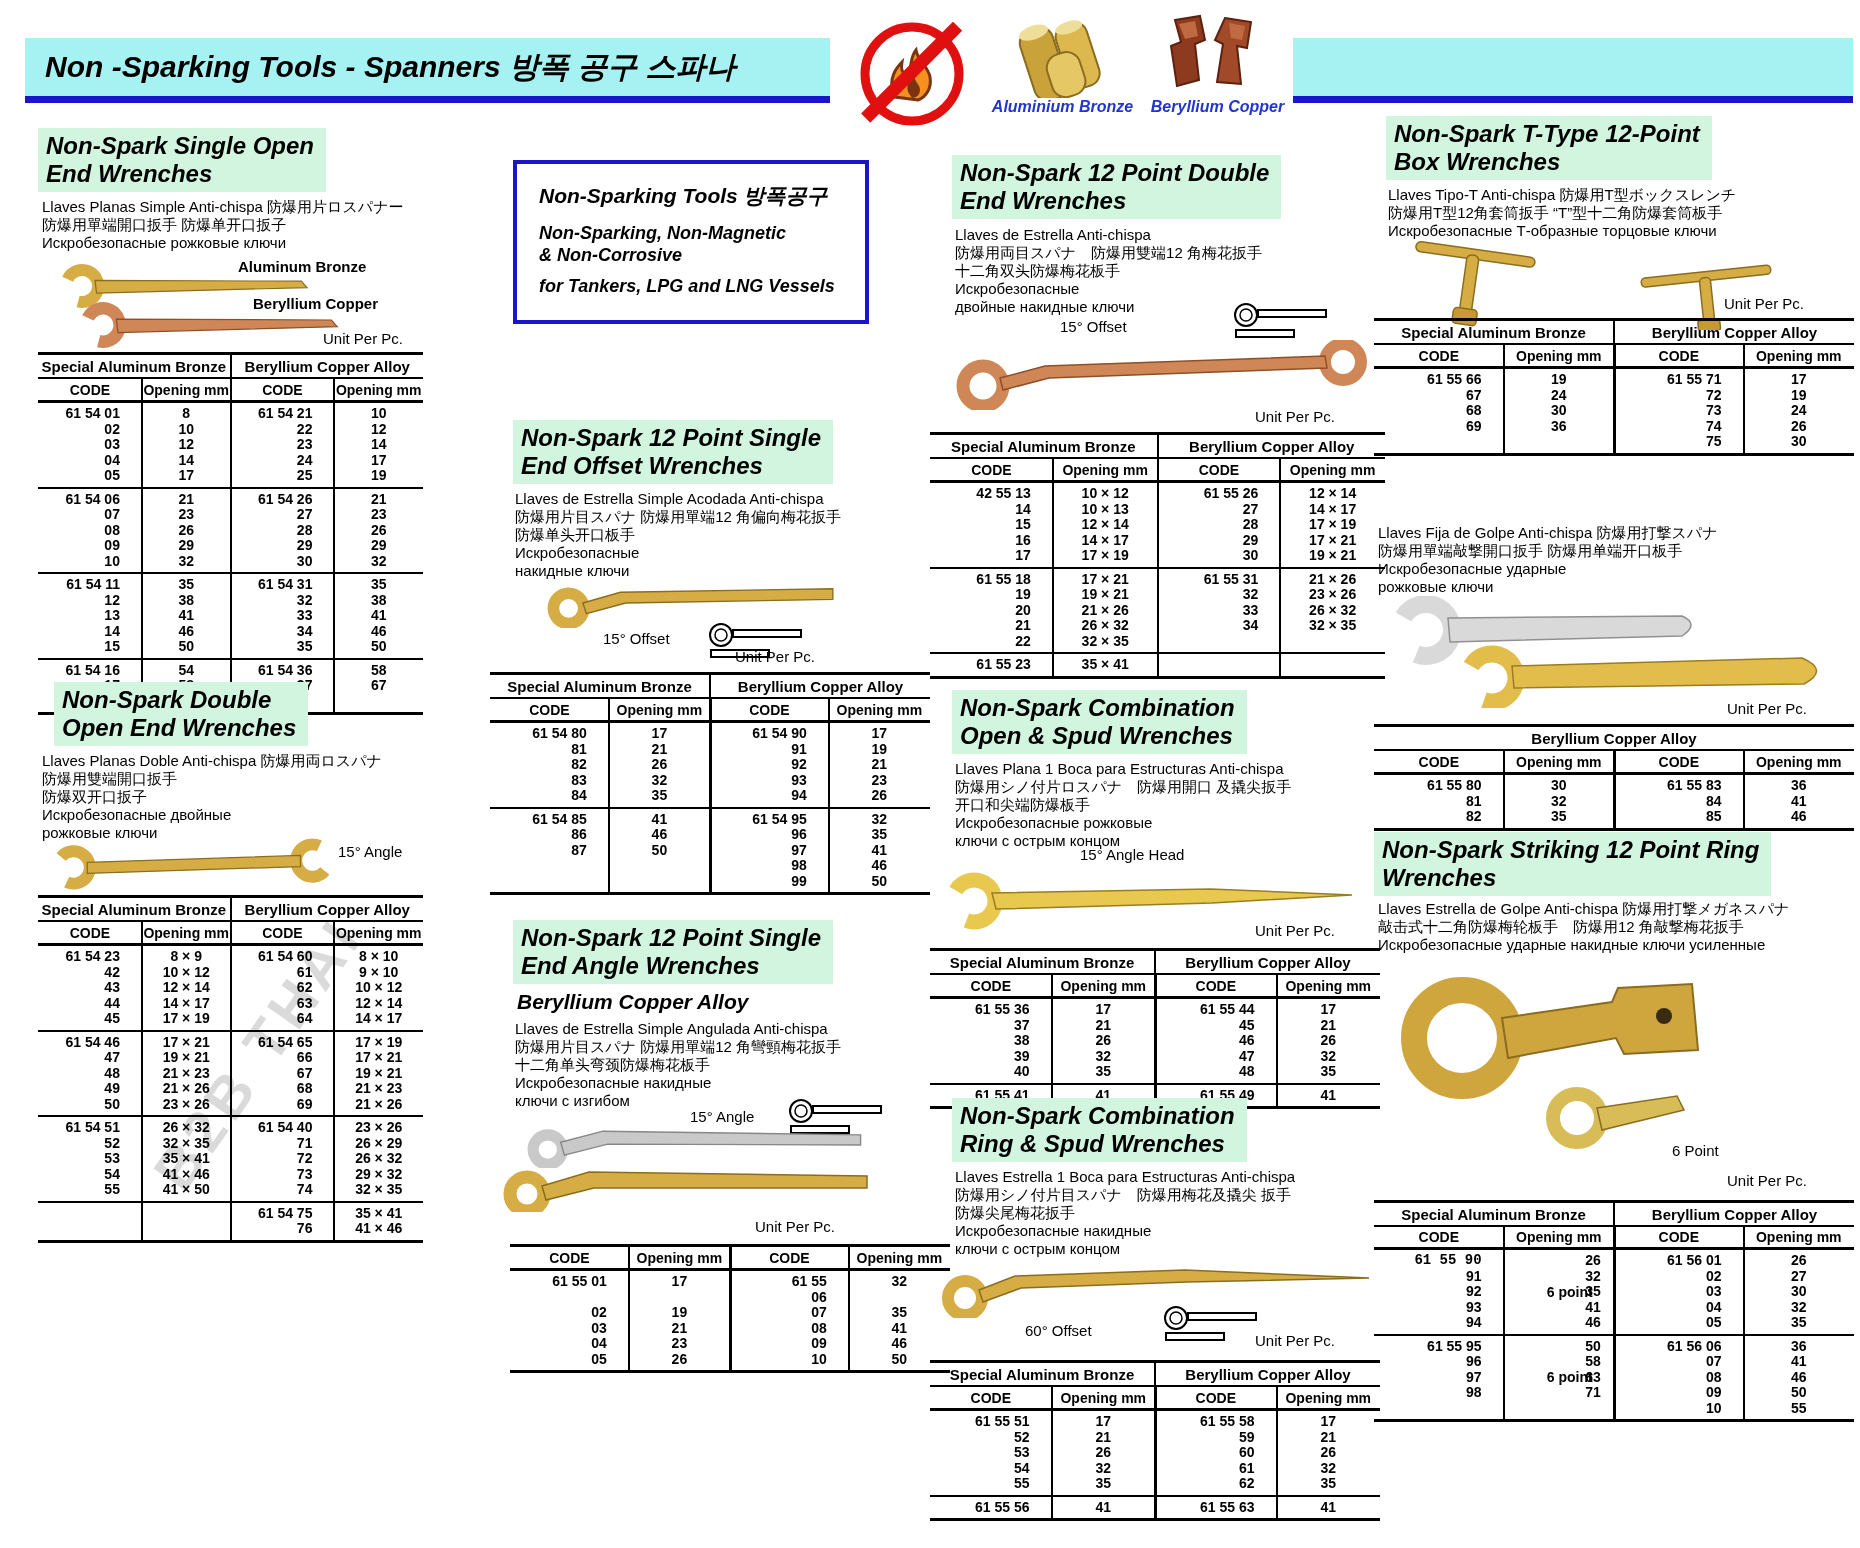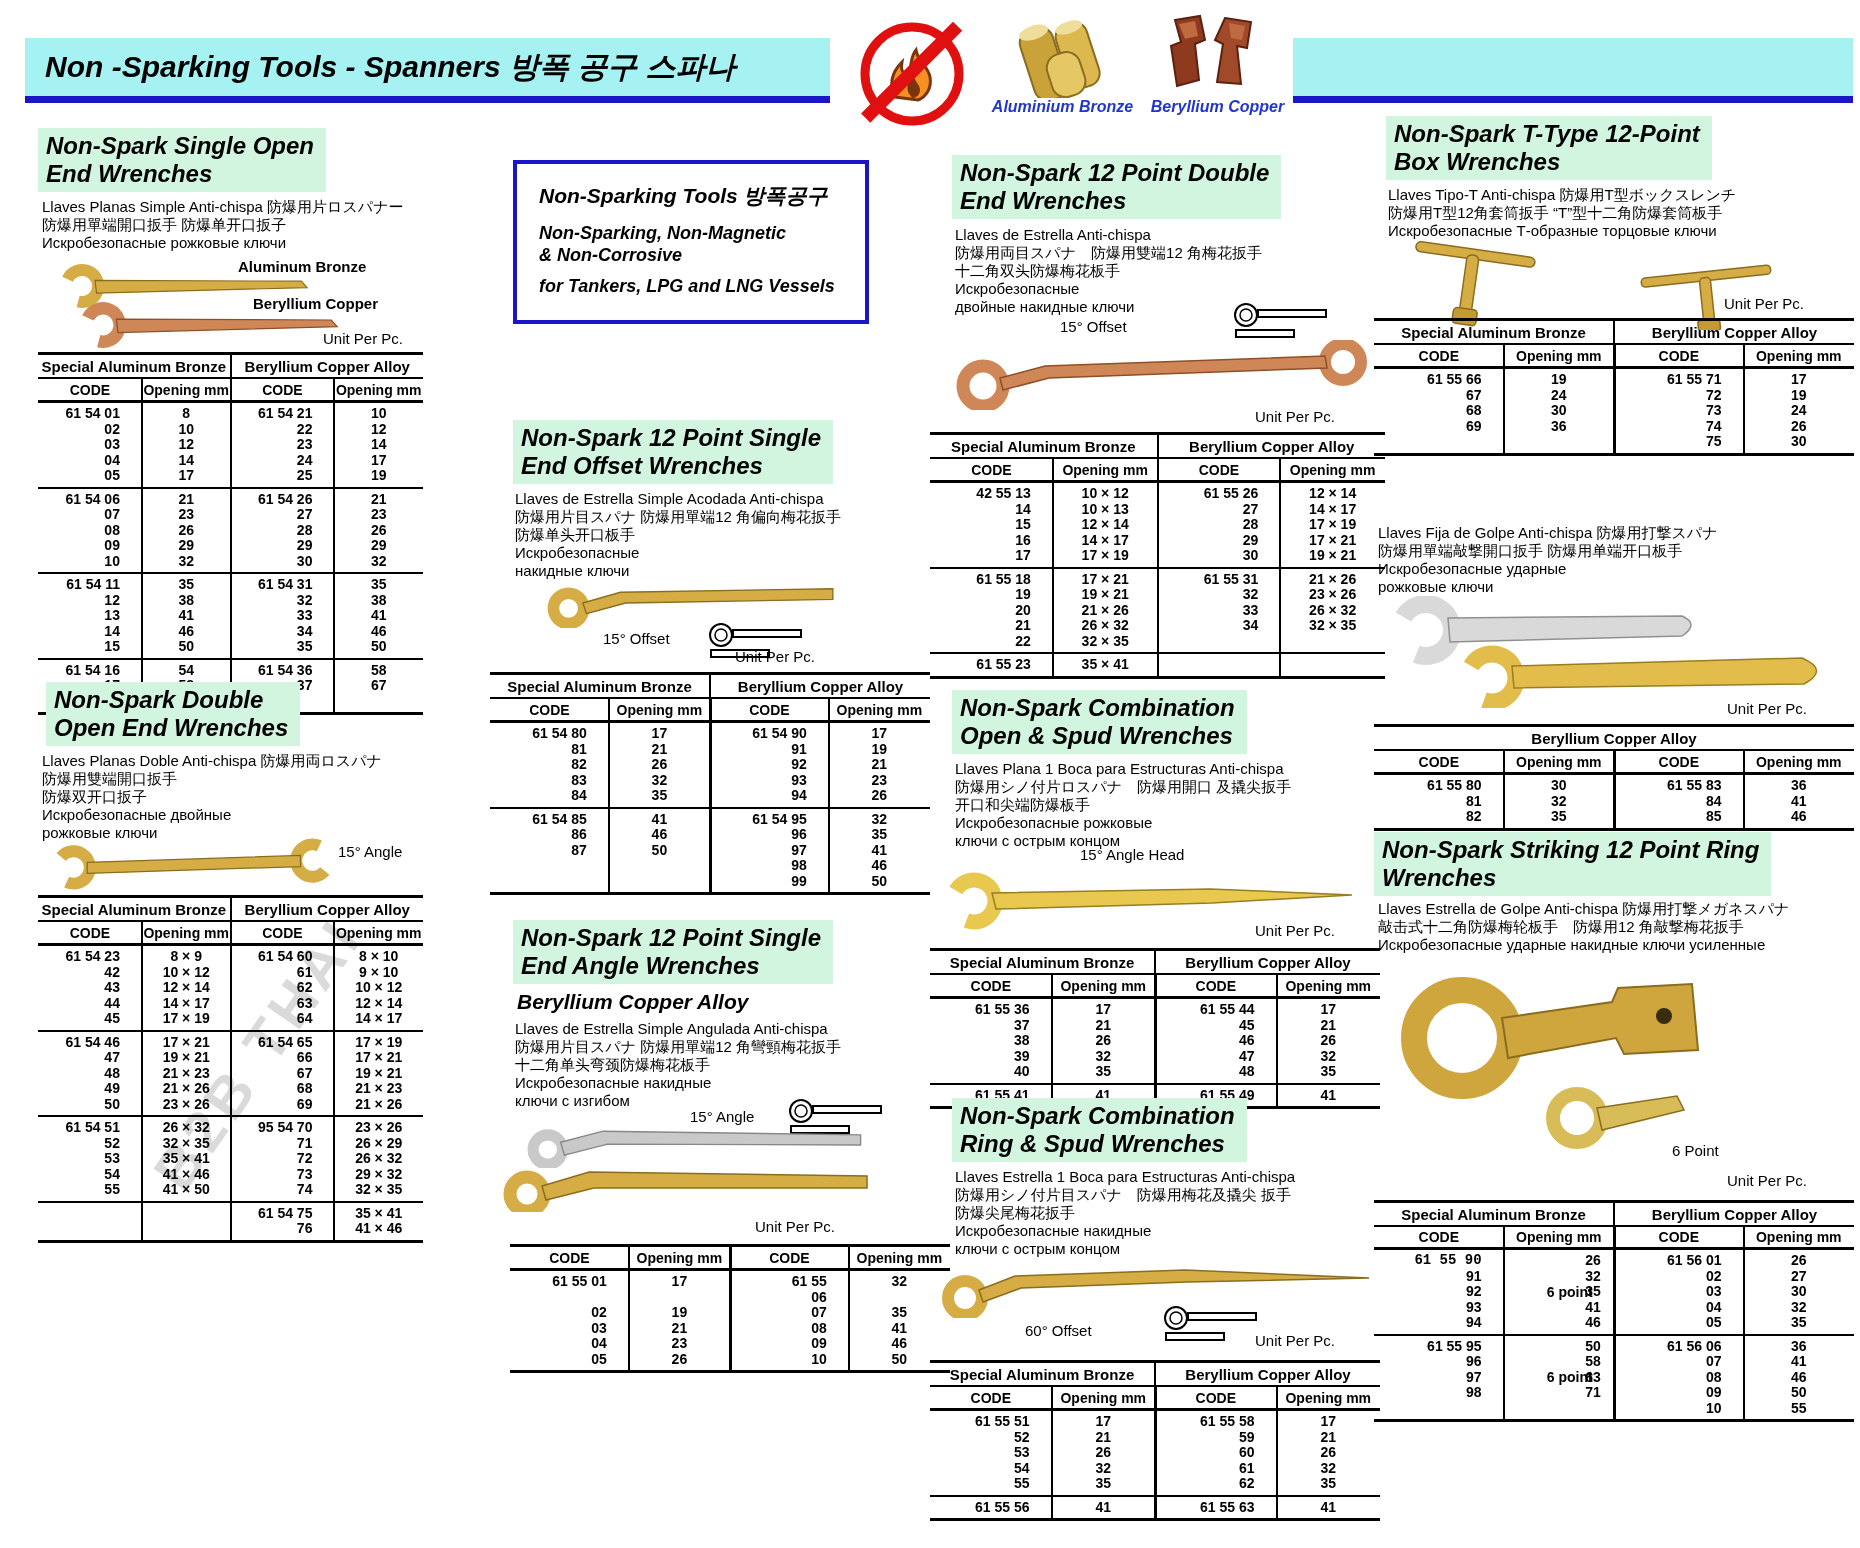--- a/index.html
+++ b/index.html
@@ -229,21 +229,21 @@
             <div class="dc-open c1" style="width: 23%;">63</div>
             <div class="dc-code c2" style="width: 27%;">&nbsp;</div>
             <div class="dc-open c3" style="width: 23%;">&nbsp;</div>
           </div>
         </div>
         <div class="vline" style="left: calc(27% - 1px); top: 24px;"></div>
         <div class="vline" style="left: calc(50% - 1px); top: 24px; width: 2.5px;"></div>
         <div class="vline" style="left: calc(77% - 1px); top: 24px;"></div>
       </div>
 
-    <div class="sec-title" style="left:8px;top:682px">Non-Spark Double
+    <div class="sec-title" style="left:16px;top:682px">Non-Spark Double
 Open End Wrenches</div>
     <div class="sec-sub" style="left:4px;top:752px">Llaves Planas Doble Anti-chispa  防爆用両ロスパナ
 防爆用雙端開口扳手
 防爆双开口扳子
 Искробезопасные двойные
 рожковые ключи</div>
     <div class="cap" style="left:300px;top:843px">15°  Angle</div>
     <svg class="img" style="left:10px;top:838px" width="290" height="52" viewBox="0 0 340 60">
       <circle cx="30" cy="34" r="19" fill="none" stroke="#d6ad45" stroke-width="14" stroke-dasharray="84 36" transform="rotate(-140 30 34)"></circle>
       <circle cx="310" cy="26" r="19" fill="none" stroke="#d6ad45" stroke-width="14" stroke-dasharray="84 36" transform="rotate(40 310 26)"></circle>
@@ -321,21 +321,21 @@
             <div class="dc-code c0" style="width: 27%;">50</div>
             <div class="dc-open c1" style="width: 23%;">23 × 26</div>
             <div class="dc-code c2" style="width: 27%;">69</div>
             <div class="dc-open c3" style="width: 23%;">21 × 26</div>
           </div>
         </div>
         <div class="t-block">
           <div class="t-row">
             <div class="dc-code c0" style="width: 27%;">61 54 51</div>
             <div class="dc-open c1" style="width: 23%;">26 × 32</div>
-            <div class="dc-code c2" style="width: 27%;">95 54 70</div>
+            <div class="dc-code c2" style="width: 27%;">61 54 40</div>
             <div class="dc-open c3" style="width: 23%;">23 × 26</div>
           </div>
           <div class="t-row">
             <div class="dc-code c0" style="width: 27%;">52</div>
             <div class="dc-open c1" style="width: 23%;">32 × 35</div>
             <div class="dc-code c2" style="width: 27%;">71</div>
             <div class="dc-open c3" style="width: 23%;">26 × 29</div>
           </div>
           <div class="t-row">
             <div class="dc-code c0" style="width: 27%;">53</div>

